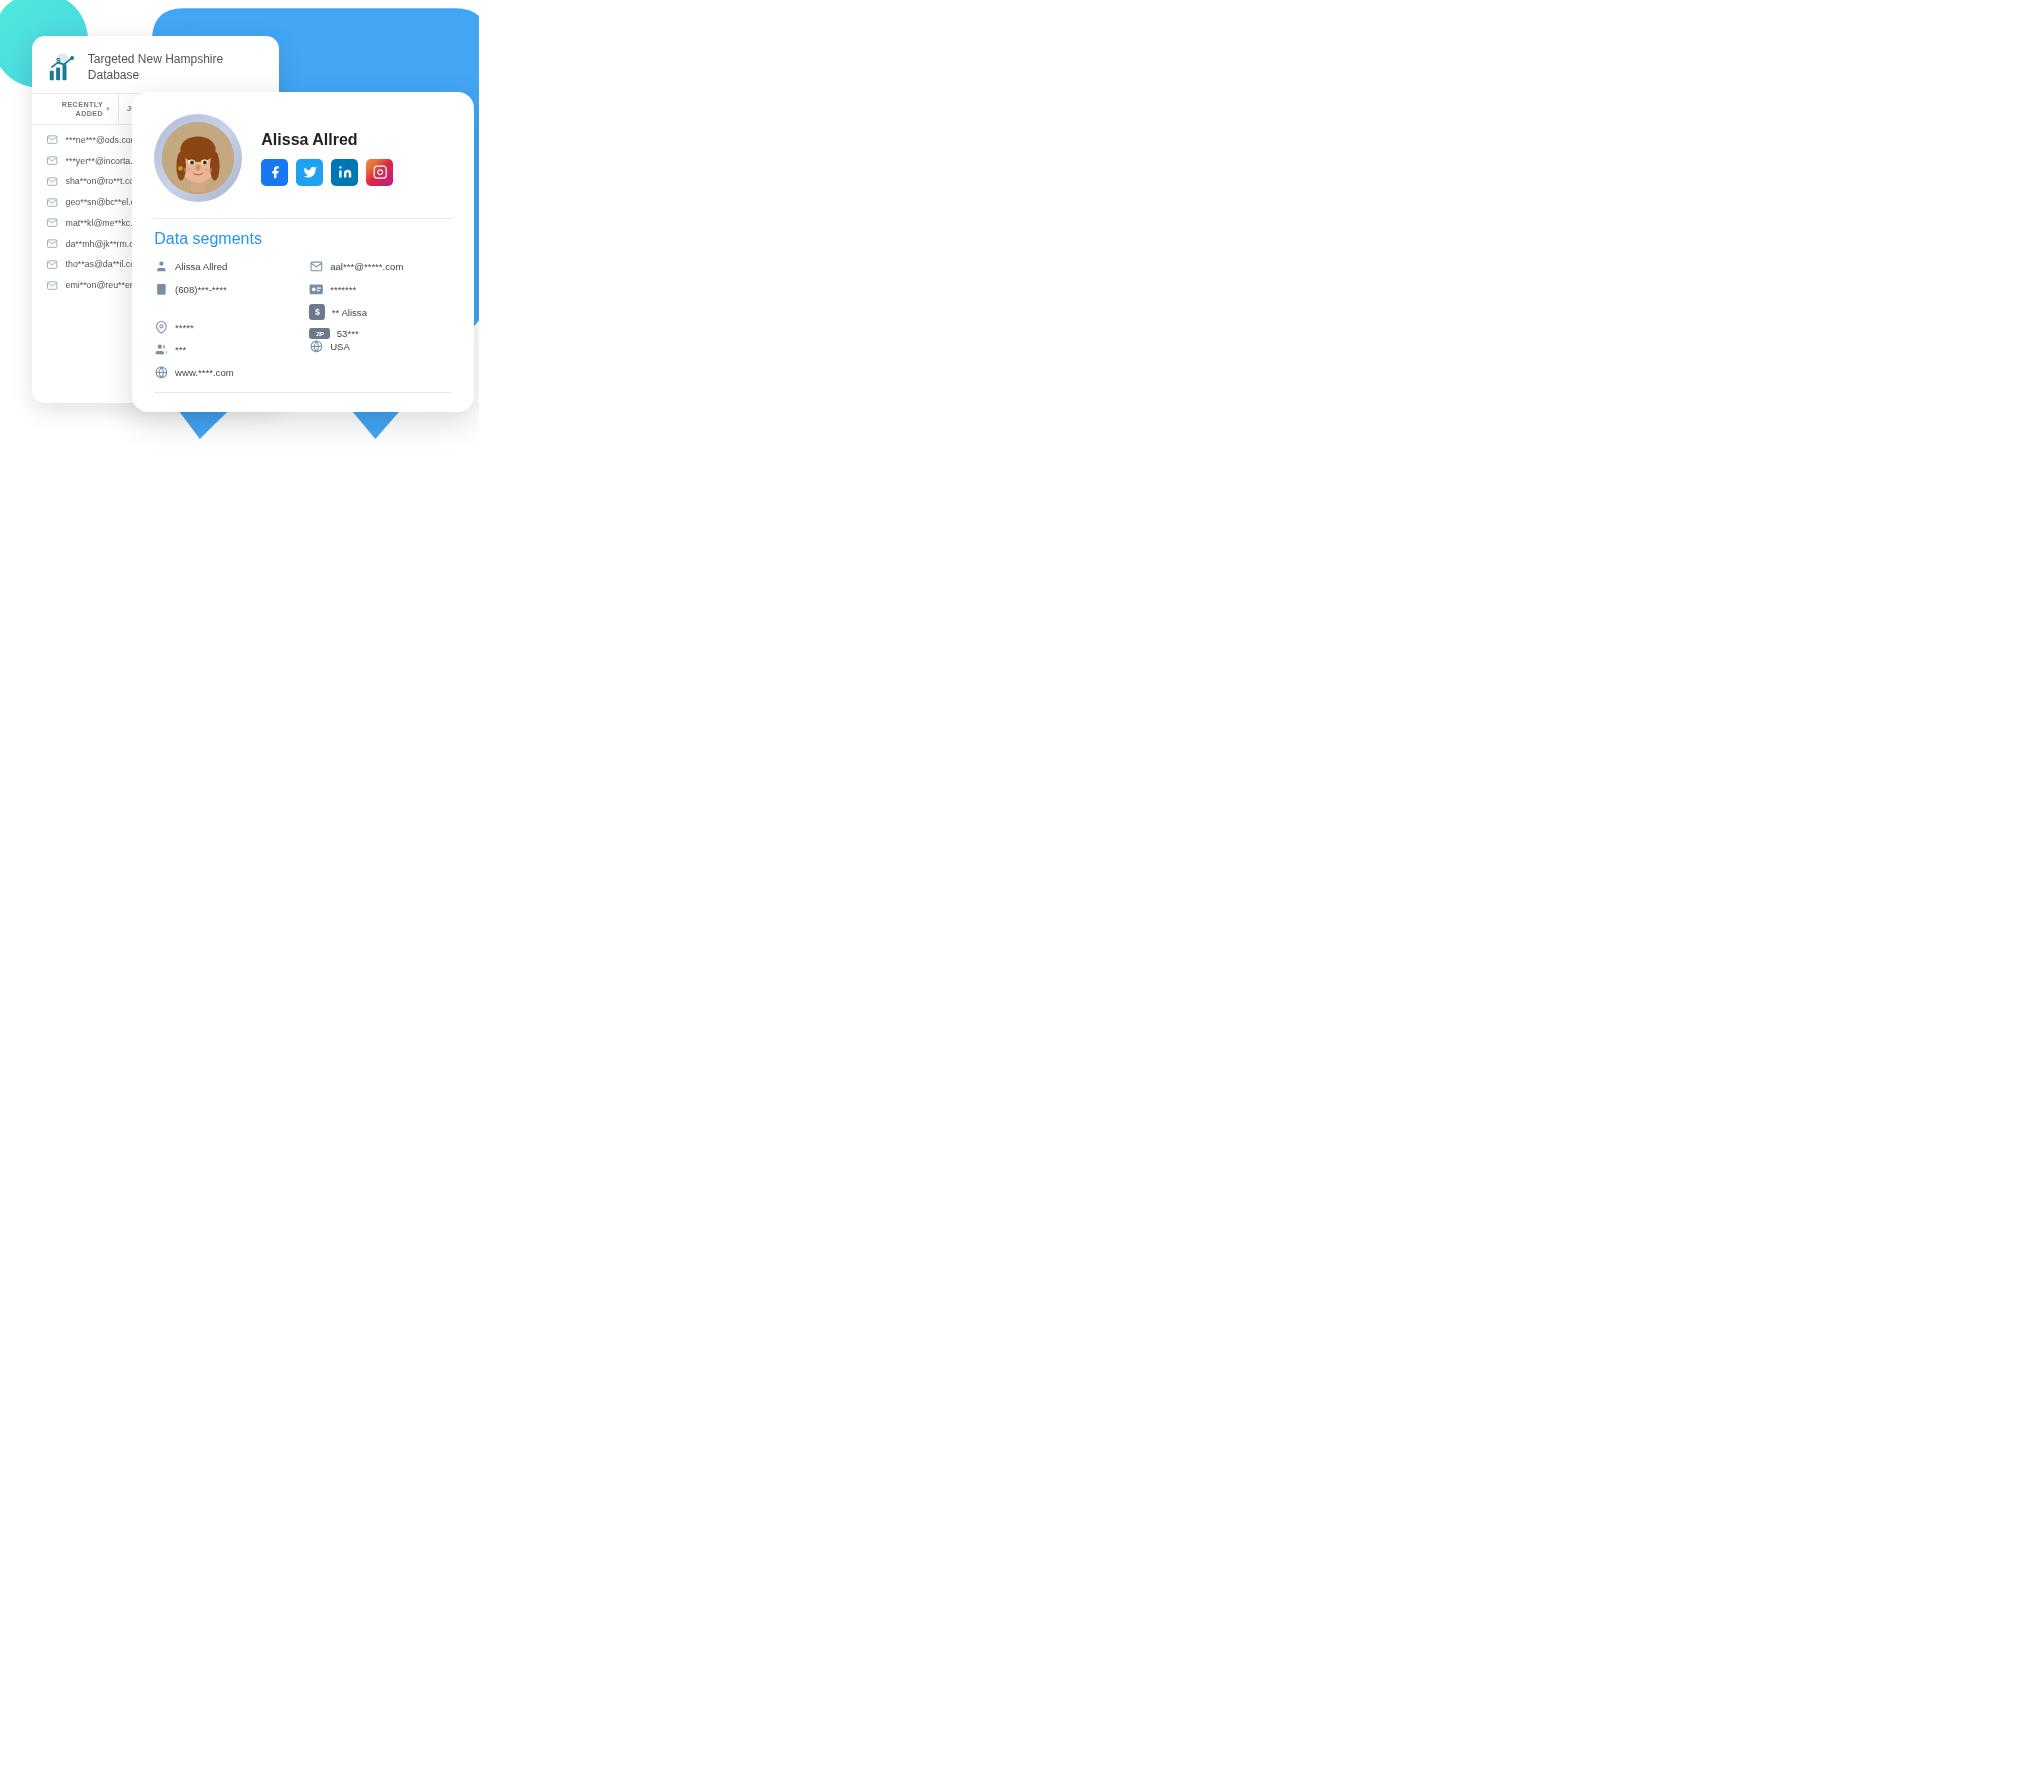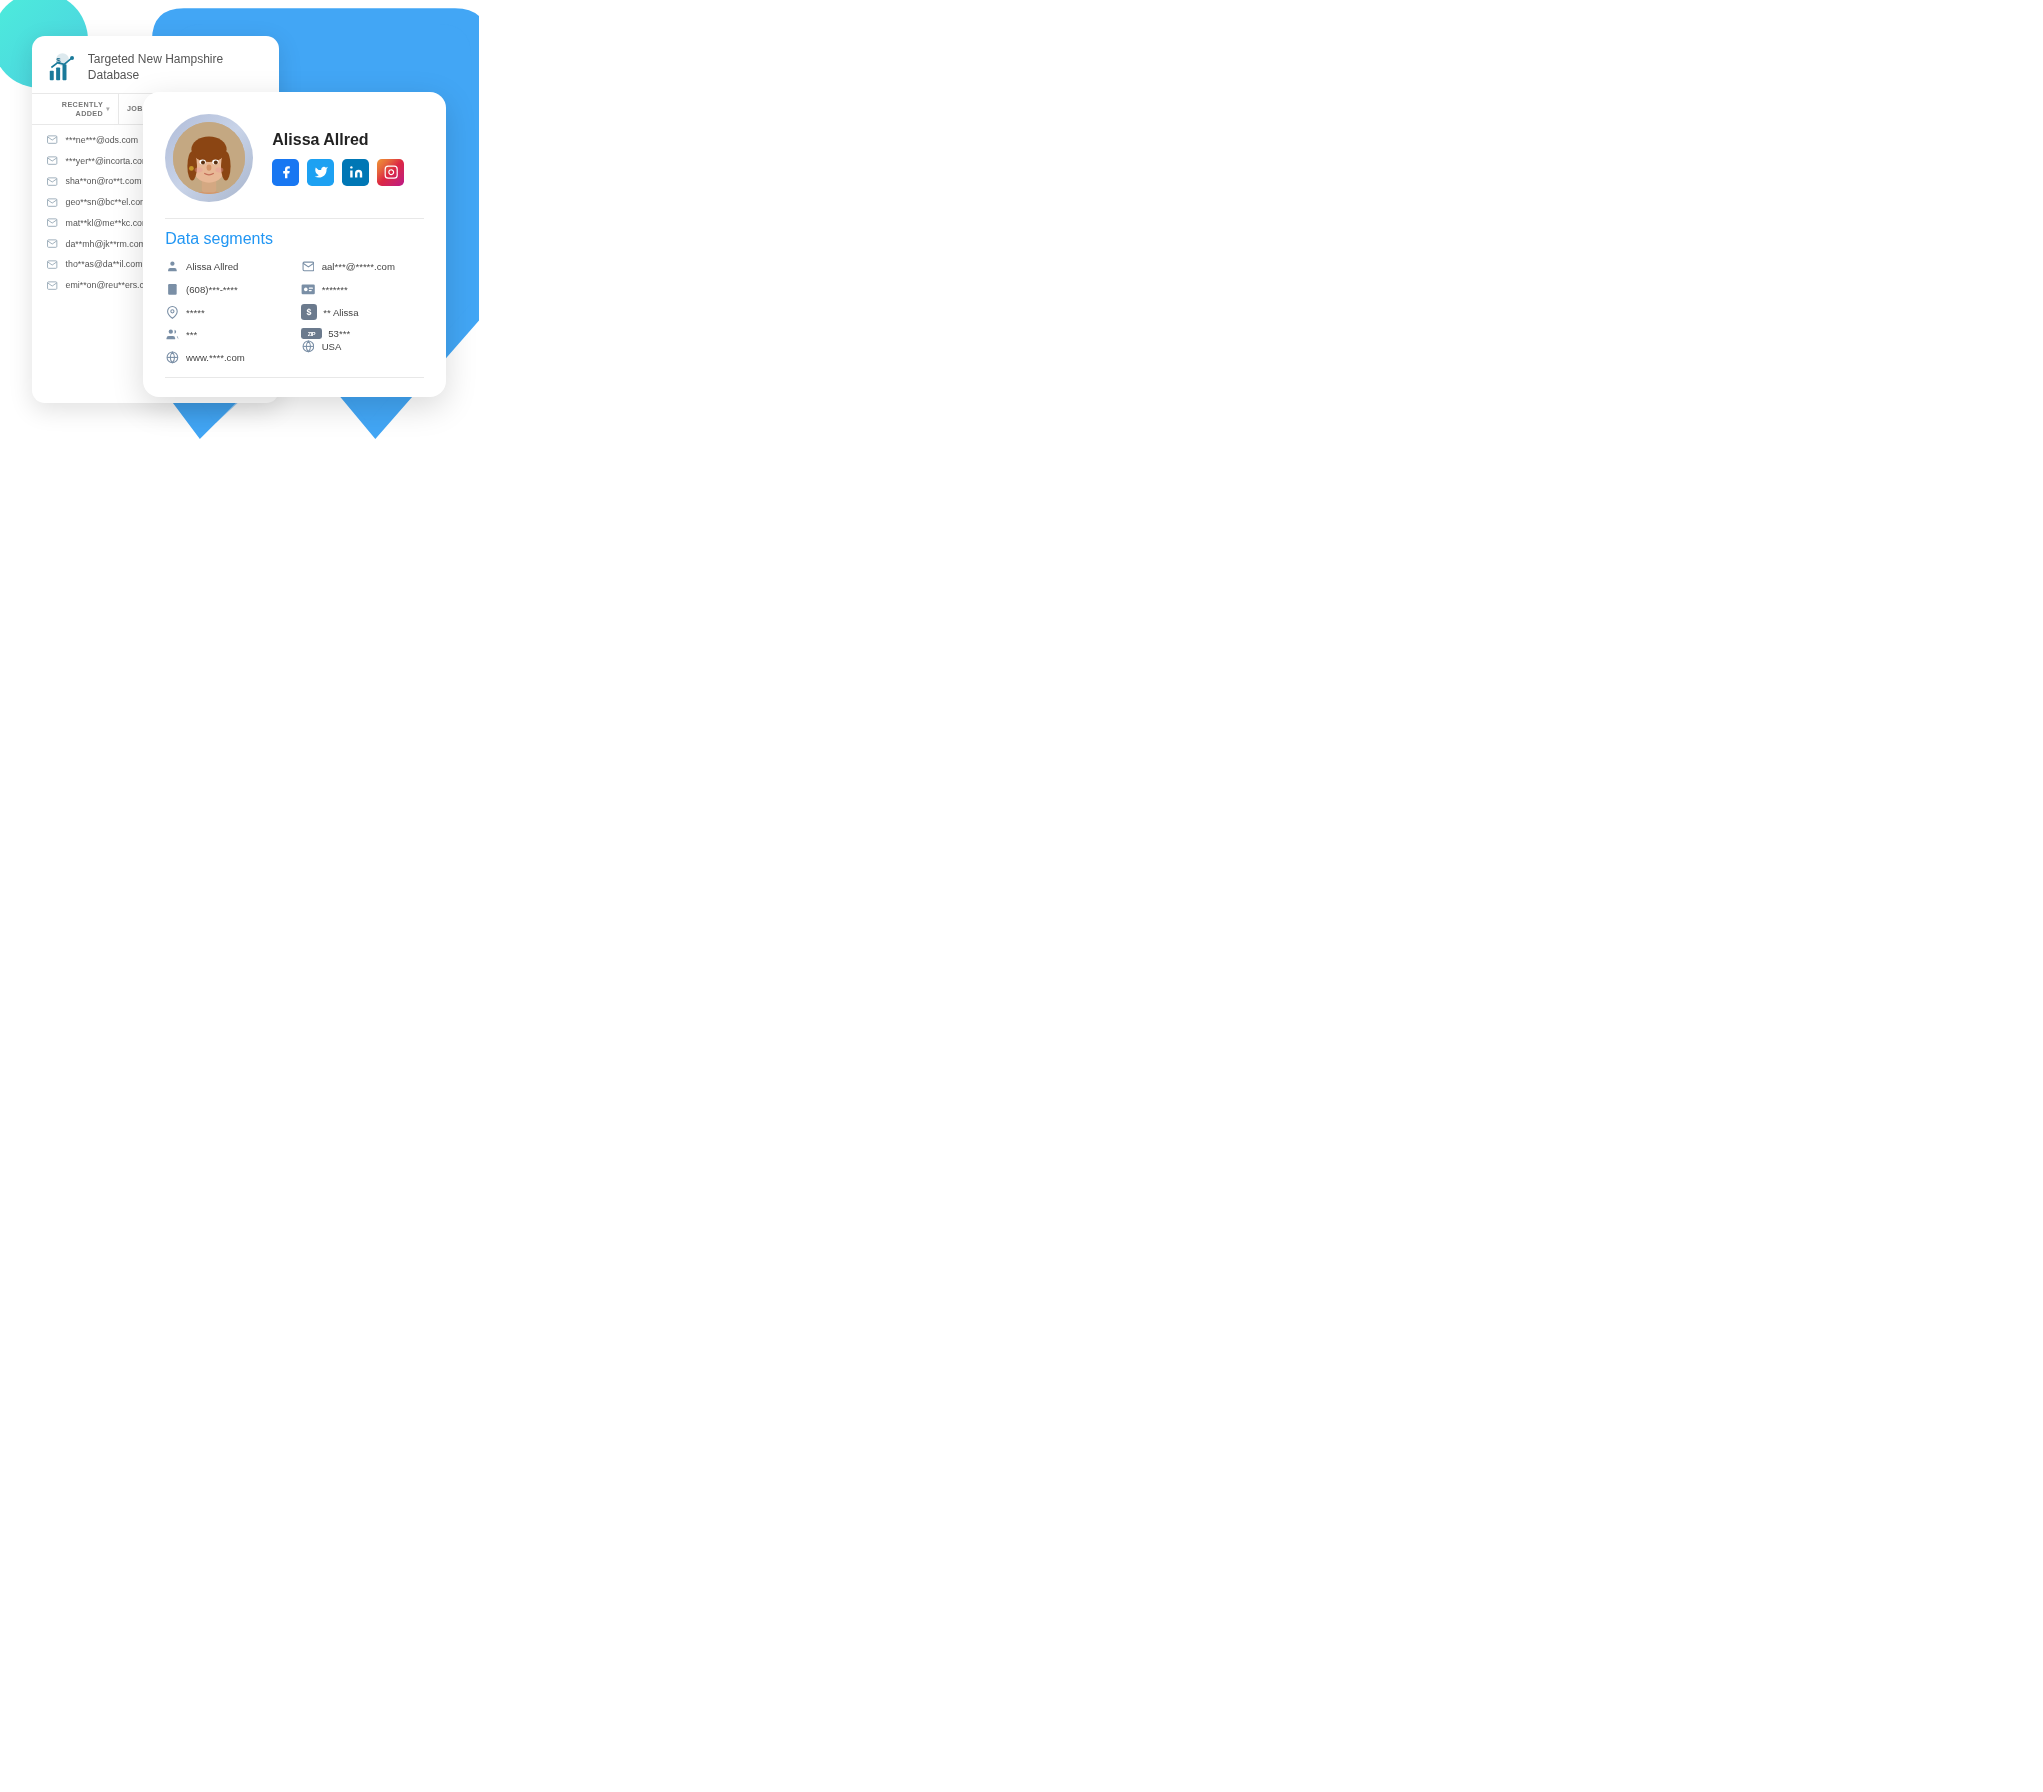--- a/index.html
+++ b/index.html
@@ -100,22 +100,22 @@
 
     .email-text {
       font-size: 8.8px;
       color: #555;
     }
 
     
     .profile-card {
       position: absolute;
       top: 84px;
-      left: 135px;
-      width: 303px;
+      left: 124px;
+      width: 342px;
       background: #fff;
       border-radius: 16px;
       box-shadow: 0 9.6px 32px rgba(0,0,0,0.15);
       z-index: 3;
       padding: 22.3px 22.3px 19px;
     }
 
     .profile-top {
       display: flex;
       align-items: center;
@@ -449,21 +449,21 @@
         <div class="data-item" style="margin-bottom:8px">
           <div class="data-item-icon">
             <svg width="12.8" height="12.8" viewBox="0 0 24 24" fill="#7a8fa6">
                 <path d="M20 21v-2a4 4 0 0 0-4-4H8a4 4 0 0 0-4 4v2"></path>
                 <circle cx="12" cy="7" r="4"></circle>
               </svg>
           </div>
           <span class="data-value">Alissa Allred</span>
         </div>
 
-        <div class="data-item" style="margin-bottom:9px">
+        <div class="data-item" style="margin-bottom:24px">
           <div class="data-item-icon">
             <svg width="12.8" height="12.8" viewBox="0 0 24 24" fill="#7a8fa6">
                 <rect x="4" y="2" width="16" height="20" rx="2" ry="2"></rect>
                 <line x1="12" y1="18" x2="12.01" y2="18" stroke="white" stroke-width="2"></line>
               </svg>
           </div>
           <span class="data-value">(608)***-****</span>
         </div>
 
         <div class="data-item" style="margin-bottom:8px">

